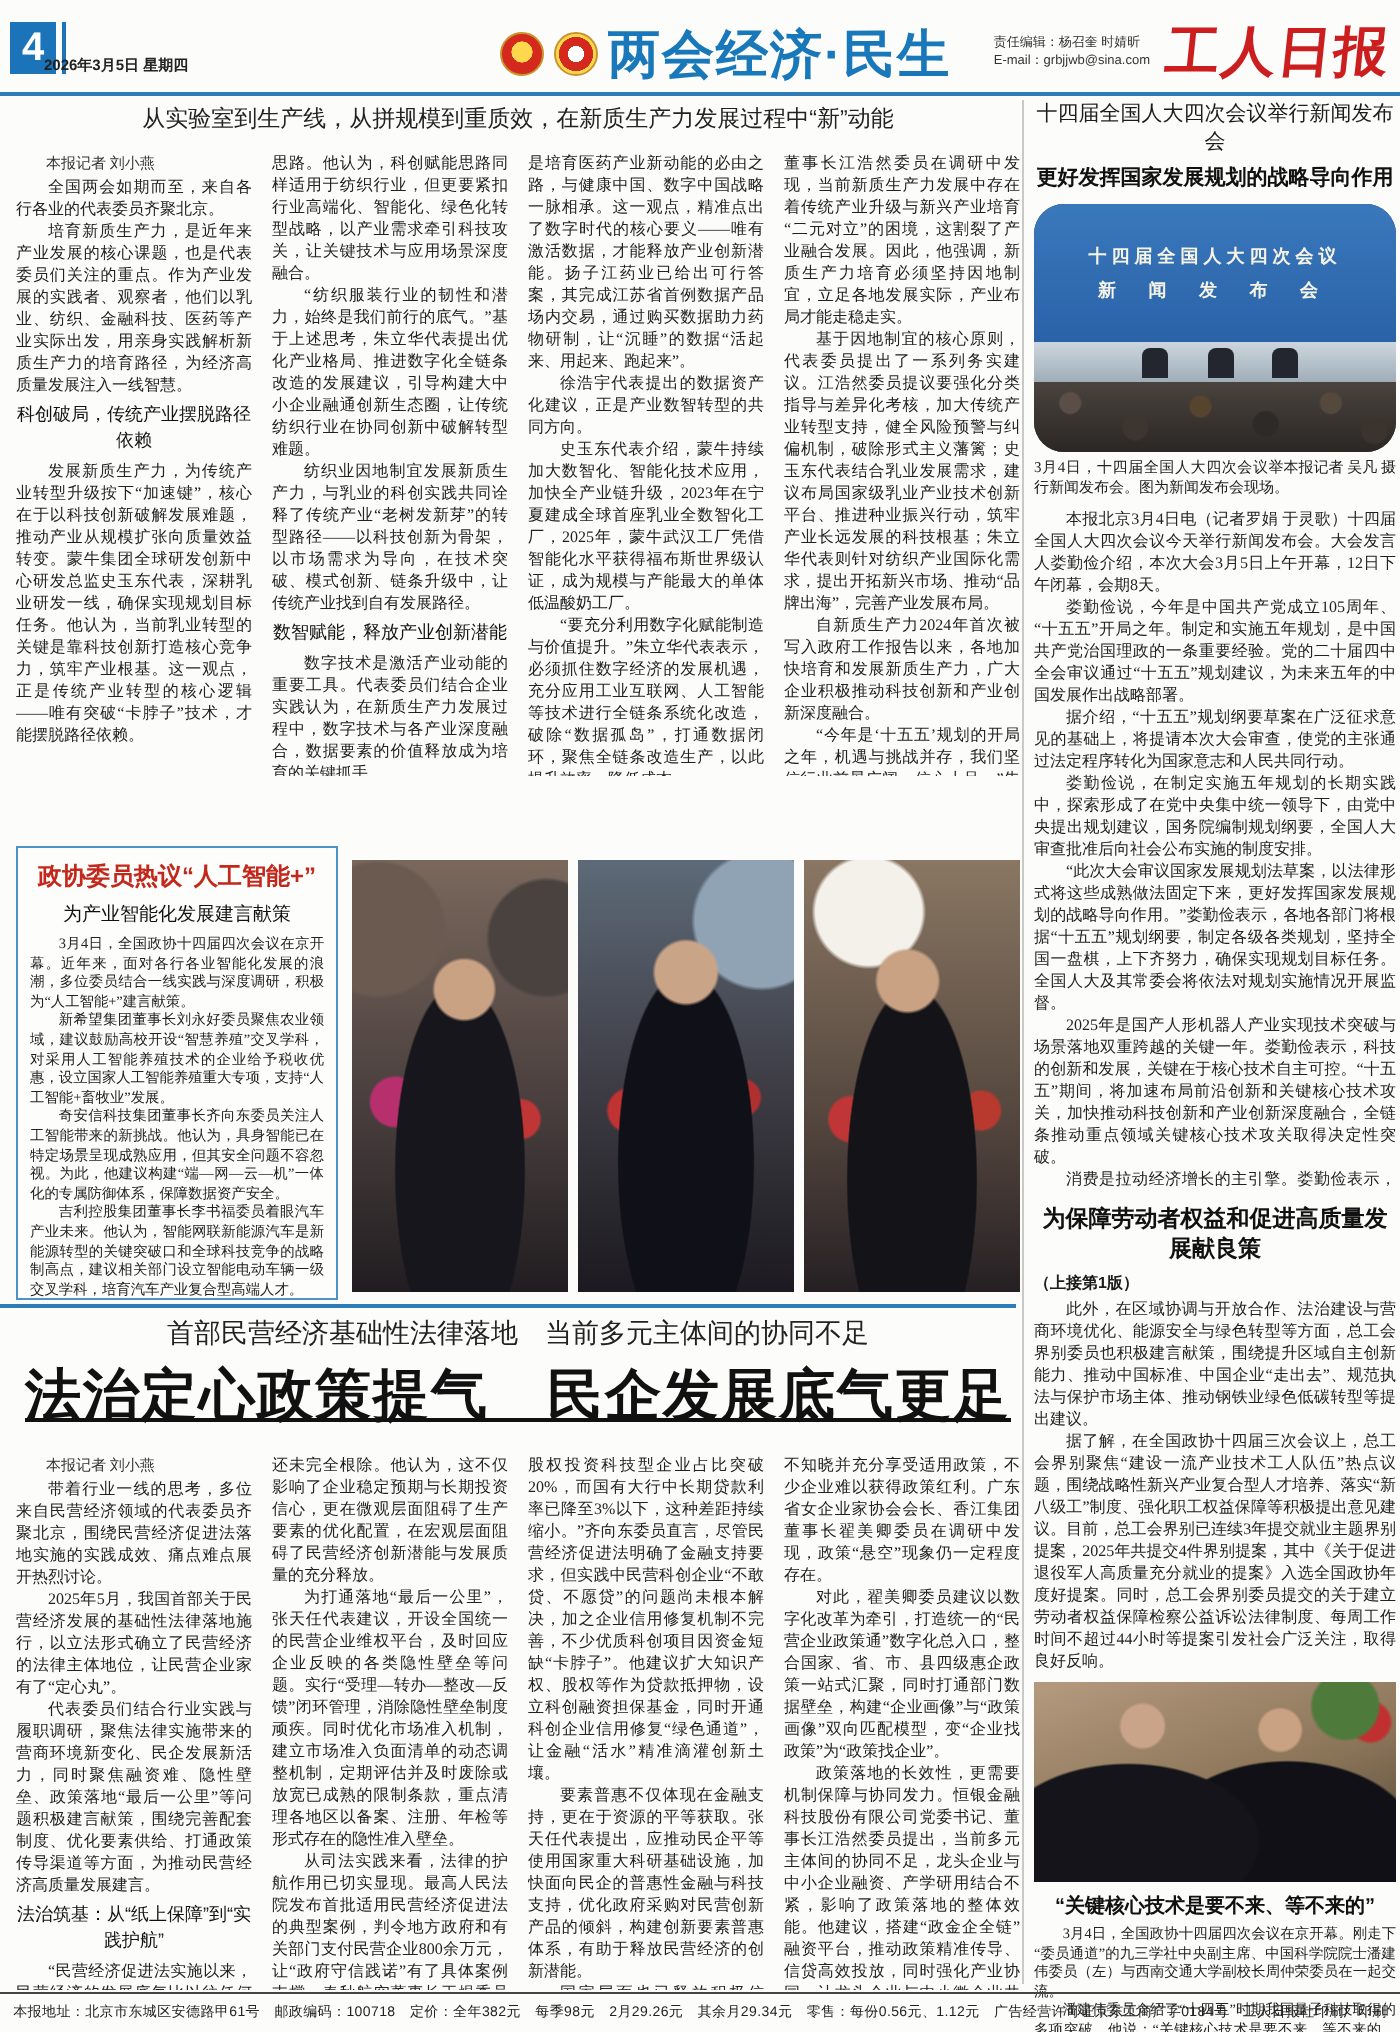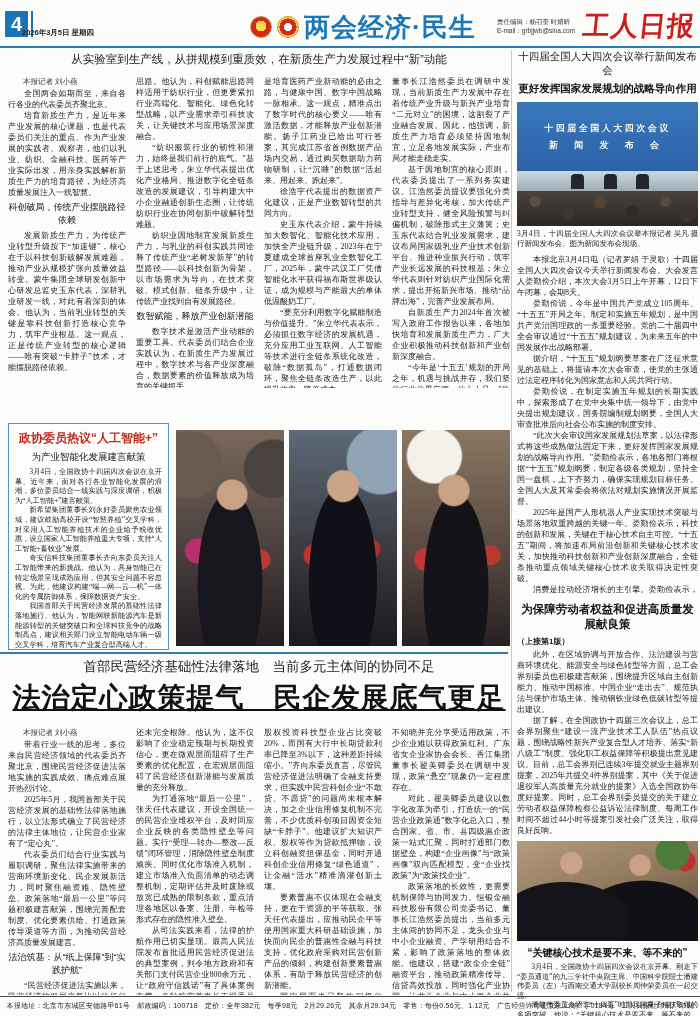--- a/index.html
+++ b/index.html
@@ -76,21 +76,21 @@
   .sec { position:absolute; left:8px; top:658px; width:502px; }
   .kicker2 { font-size:13.5px; color:#222; }
   .headline2 { font-size:28px; letter-spacing:1px; margin-top:3px; }
   .cols2 { display:flex; gap:10px; margin-top:10px; height:268px; overflow:hidden; }
 
   
   .vline { position:absolute; left:511px; top:50px; width:1px; height:942px; background:#c9c9c5; }
   .right-col { position:absolute; left:517px; top:50px; width:181px; }
   .r-kicker { font-size:10.5px; text-align:center; font-family:"Liberation Sans",sans-serif; }
   .r-headline { font-family:"Liberation Sans",sans-serif; font-weight:bold; font-size:10.5px; white-space:nowrap; text-align:center; margin-top:4px; letter-spacing:0; color:#111; }
-  .press { position:relative; width:181px; height:124px; margin-top:6px; overflow:hidden; background:#26292e; }
+  .press { position:relative; width:181px; height:124px; margin-top:6px; overflow:hidden; background:#26292e;border-radius:15px; }
   .press-backdrop { position:absolute; left:0; top:0; width:100%; height:56%; background:linear-gradient(180deg,#3a78bc,#2a62a8); 
       display:flex; flex-direction:column; align-items:center; justify-content:center; gap:4px; }
   .bd1 { color:#f5f3e4; font-size:9px; letter-spacing:2.5px; font-family:"Liberation Serif",serif; font-weight:bold; }
   .bd2 { color:#f5f3e4; font-size:9px; letter-spacing:7px; font-weight:bold; }
   .press-mid { position:absolute; left:0; top:56%; width:100%; height:16%; background:linear-gradient(180deg,#cdd6de,#9fadb8); }
   .fig { position:absolute; bottom:2px; width:13px; height:15px; background:#23262e; border-radius:4px 4px 0 0; }
   .fig.f1{left:30%;} .fig.f2{left:48%;} .fig.f3{left:66%;}
   .press-aud { position:absolute; left:0; bottom:0; width:100%; height:28%;
       background:
       radial-gradient(circle at 10% 30%, #5a4e46 0 5px, transparent 6px),
@@ -150,21 +150,21 @@
   <div class="hdr-rule"></div>
 
   <div class="main-left">
     <div class="kicker kicker1">从实验室到生产线，从拼规模到重质效，在新质生产力发展过程中“新”动能</div>
     <div class="cols1">
       <div class="col">
         <div class="byline">本报记者 刘小燕</div>
         <p class="b">全国两会如期而至，来自各行各业的代表委员齐聚北京。</p>
         <p class="b">培育新质生产力，是近年来产业发展的核心课题，也是代表委员们关注的重点。作为产业发展的实践者、观察者，他们以乳业、纺织、金融科技、医药等产业实际出发，用亲身实践解析新质生产力的培育路径，为经济高质量发展注入一线智慧。</p>
         <div class="subhead">科创破局，传统产业摆脱路径依赖</div>
-        <p class="b">发展新质生产力，为传统产业转型升级按下“加速键”，核心在于以科技创新破解发展难题，推动产业从规模扩张向质量效益转变。蒙牛集团全球研发创新中心研发总监史玉东代表，深耕乳业研发一线，对此有着深刻的体会。他认为，当前乳业转型的关键是靠科技创新打造核心竞争力，筑牢产业根基。这一观点，正是传统产业转型的核心逻辑——唯有突破“卡脖子”技术，才能摆脱路径依赖。</p>
+        <p class="b">发展新质生产力，为传统产业转型升级按下“加速键”，核心在于以科技创新破解发展难题，推动产业从规模扩张向质量效益转变。蒙牛集团全球研发创新中心研发总监史玉东代表，深耕乳业研发一线，确保实现规划目标任务。他认为，当前乳业转型的关键是靠科技创新打造核心竞争力，筑牢产业根基。这一观点，正是传统产业转型的核心逻辑——唯有突破“卡脖子”技术，才能摆脱路径依赖。</p>
       </div>
       <div class="col">
         <p class="b" style="text-indent:0">思路。他认为，科创赋能思路同样适用于纺织行业，但更要紧扣行业高端化、智能化、绿色化转型战略，以产业需求牵引科技攻关，让关键技术与应用场景深度融合。</p>
         <p class="b">“纺织服装行业的韧性和潜力，始终是我们前行的底气。”基于上述思考，朱立华代表提出优化产业格局、推进数字化全链条改造的发展建议，引导构建大中小企业融通创新生态圈，让传统纺织行业在协同创新中破解转型难题。</p>
         <p class="b">纺织业因地制宜发展新质生产力，与乳业的科创实践共同诠释了传统产业“老树发新芽”的转型路径——以科技创新为骨架，以市场需求为导向，在技术突破、模式创新、链条升级中，让传统产业找到自有发展路径。</p>
         <div class="subhead">数智赋能，释放产业创新潜能</div>
         <p class="b">数字技术是激活产业动能的重要工具。代表委员们结合企业实践认为，在新质生产力发展过程中，数字技术与各产业深度融合，数据要素的价值释放成为培育的关键抓手。</p>
 
       </div>
       <div class="col">
@@ -183,21 +183,21 @@
       </div>
     </div>
   </div>
 
   <div class="box-article">
     <div class="box-title">政协委员热议“人工智能+”</div>
     <div class="box-sub">为产业智能化发展建言献策</div>
     <p class="b">3月4日，全国政协十四届四次会议在京开幕。近年来，面对各行各业智能化发展的浪潮，多位委员结合一线实践与深度调研，积极为“人工智能+”建言献策。</p>
     <p class="b">新希望集团董事长刘永好委员聚焦农业领域，建议鼓励高校开设“智慧养殖”交叉学科，对采用人工智能养殖技术的企业给予税收优惠，设立国家人工智能养殖重大专项，支持“人工智能+畜牧业”发展。</p>
     <p class="b">奇安信科技集团董事长齐向东委员关注人工智能带来的新挑战。他认为，具身智能已在特定场景呈现成熟应用，但其安全问题不容忽视。为此，他建议构建“端—网—云—机”一体化的专属防御体系，保障数据资产安全。</p>
-    <p class="b">我国首部关于民营经济发展的基础性法律落地施行。他认为，智能网联新能源汽车是新能源转型的关键突破口和全球科技竞争的战略制高点，建议相关部门设立智能电动车辆一级交叉学科，培育汽车产业复合型高端人才。</p>
+    <p class="b">吉利控股集团董事长李书福委员着眼汽车产业未来。他认为，智能网联新能源汽车是新能源转型的关键突破口和全球科技竞争的战略制高点，建议相关部门设立智能电动车辆一级交叉学科，培育汽车产业复合型高端人才。</p>
 
   </div>
 
   <div class="strip">
     <div class="ph iv1"></div>
     <div class="ph iv2"></div>
     <div class="ph iv3"></div>
   </div>
 
   <div class="rule2"></div>

